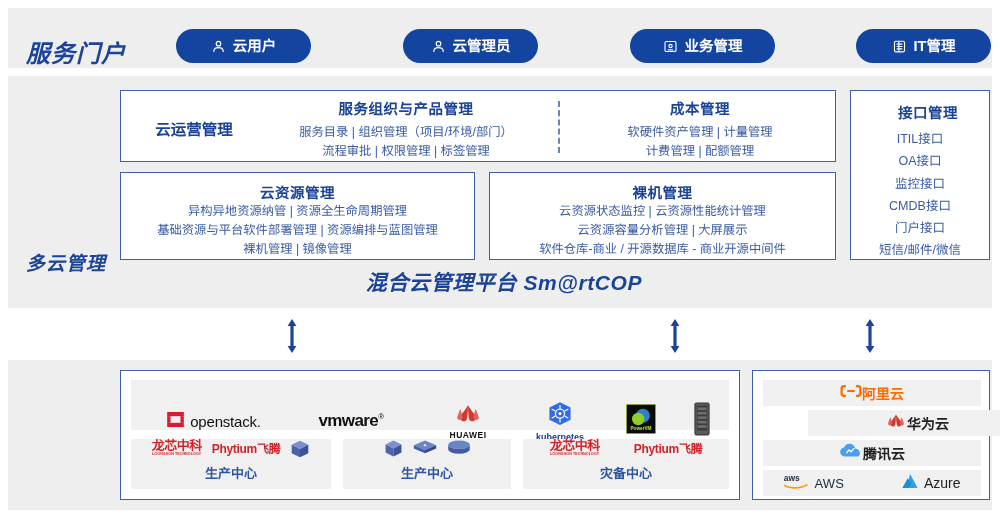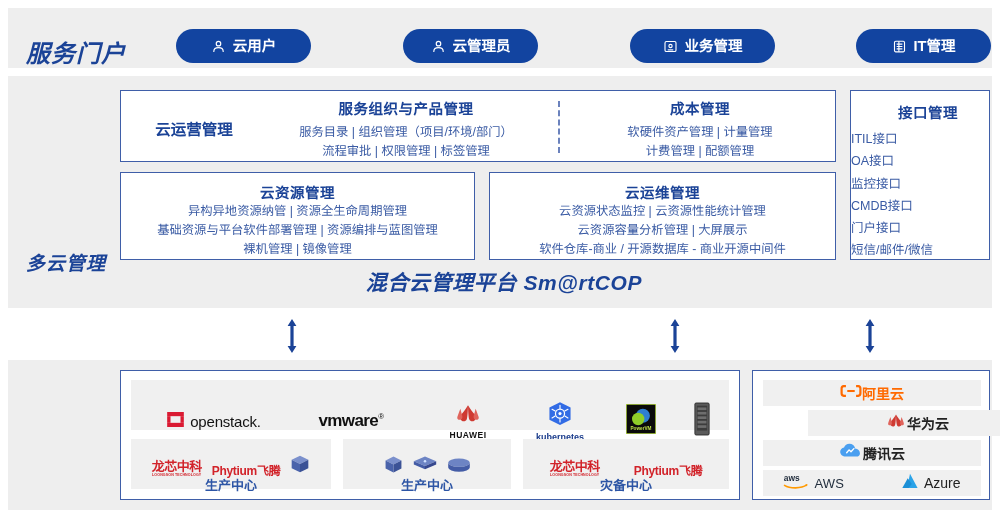--- a/index.html
+++ b/index.html
@@ -75,21 +75,21 @@
   .subcol .title{margin-bottom:5px;}
 
   
   #res-box{left:112px;top:96px;width:355px;height:88px;}
   #om-box{left:481px;top:96px;width:347px;height:88px;}
   .pad{padding-top:8px;}
 
   
   #if-box{left:842px;top:14px;width:140px;height:170px;}
   #if-box .title{margin-top:10px;margin-bottom:6px;padding-left:16px;}
-  .if-item{font-size:12.5px;color:#3a5ba4;line-height:1.78;white-space:nowrap;}
+  .if-item{font-size:12.5px;color:#3a5ba4;text-align:center;line-height:1.78;white-space:nowrap;}
 
   
   #platform-title{
     position:absolute;left:4px;top:190px;width:984px;
     text-align:center;font-size:21px;font-weight:bold;font-style:italic;
     color:#1b4397;letter-spacing:.6px;
   }
 
   
   #api-band{top:314px;height:44px;background:#ffffff;}
@@ -117,22 +117,22 @@
     display:flex;flex-direction:column;align-items:center;justify-content:center;
   }
 
   .dc-tile{
     position:absolute;top:68px;height:50px;background:#f0f0f0;
   }
   #dc-0{left:10px;width:200px;}
   #dc-1{left:222px;width:168px;}
   #dc-2{left:402px;width:206px;}
   .dc-logos{
-    display:flex;align-items:flex-end;justify-content:center;gap:10px;
-    height:27px;margin-top:12px;
+    display:flex;align-items:flex-start;justify-content:center;gap:10px;
+    height:27px;margin-top:0;
   }
   .dc-name{
     text-align:center;font-size:13px;font-weight:bold;color:#2d55a5;
     line-height:1.1;margin-top:1px;
   }
 
   .cloud-tile{
     position:absolute;left:10px;width:218px;height:26px;background:#f0f0f0;
     display:flex;align-items:center;justify-content:center;gap:0;
   }
@@ -234,21 +234,21 @@
     </div>
 
     <div class="mbox pad" id="res-box">
       <div class="title">云资源管理</div>
       <div class="line">异构异地资源纳管 | 资源全生命周期管理</div>
       <div class="line">基础资源与平台软件部署管理 | 资源编排与蓝图管理</div>
       <div class="line">裸机管理 | 镜像管理</div>
     </div>
 
     <div class="mbox pad" id="om-box">
-      <div class="title">云运维管理</div>
+      <div class="title">裸机管理</div>
       <div class="line">云资源状态监控 | 云资源性能统计管理</div>
       <div class="line">云资源容量分析管理 | 大屏展示</div>
       <div class="line">软件仓库-商业 / 开源数据库 - 商业开源中间件</div>
     </div>
 
     <div class="mbox" id="if-box">
       <div class="title">接口管理</div>
       <div class="if-item">ITIL接口</div>
       <div class="if-item">OA接口</div>
       <div class="if-item">监控接口</div>

